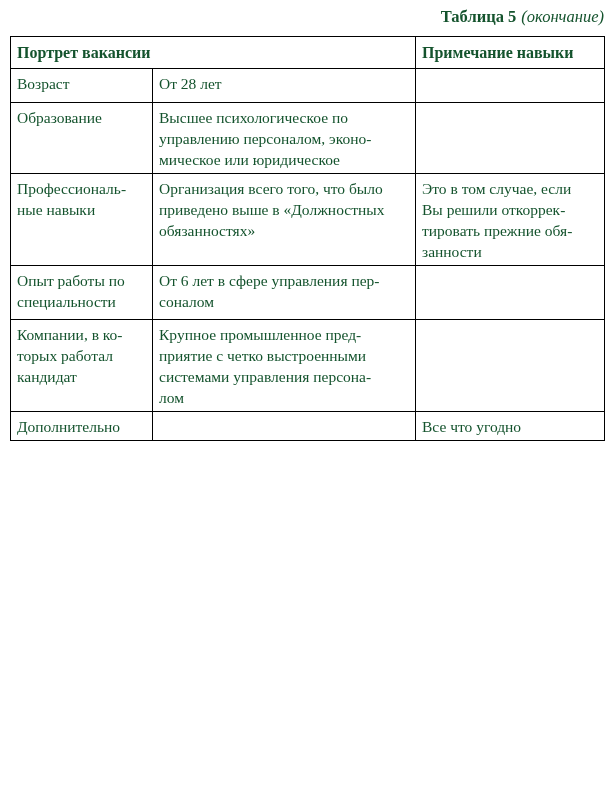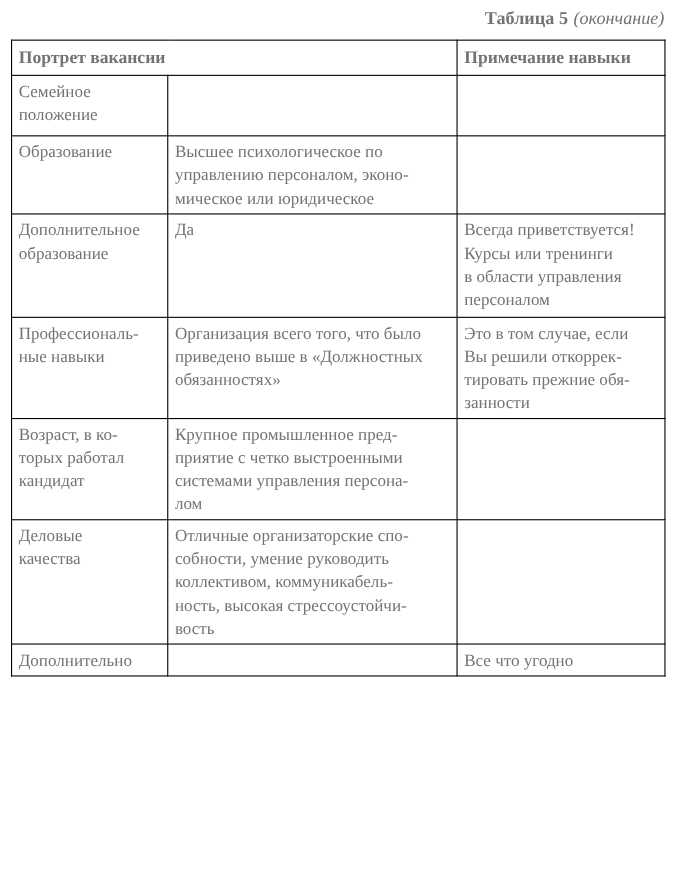--- a/index.html
+++ b/index.html
@@ -6,21 +6,21 @@
     margin: 0;
     padding: 0;
     background: #ffffff;
   }
   .page {
     position: relative;
     width: 614px;
     height: 617px;
     background: #ffffff;
     font-family: "Liberation Serif", "DejaVu Serif", serif;
-    color: #737373;
+    color: #14532d;
     overflow: hidden;
   }
   .title {
     padding: 6px 10px 0 0;
     text-align: right;
     font-size: 16.5px;
     line-height: 22px;
     white-space: nowrap;
   }
   .title .tb { font-weight: bold; }
@@ -59,70 +59,58 @@
     <colgroup>
       <col style="width:142px">
       <col style="width:263px">
       <col style="width:189px">
     </colgroup>
     <tbody>
         <tr class="hdr" style="height:32px">
       <td colspan="2">Портрет вакансии</td>
       <td>Примечание навыки</td>
     </tr>
-    <tr style="height:55px">
-      <td>Семейное
-положение</td>
-      <td></td>
+    <tr style="height:34px">
+      <td>Возраст</td>
+      <td>От 28 лет</td>
       <td></td>
     </tr>
     <tr style="height:66px">
       <td>Образование</td>
       <td>Высшее психологическое по
 управлению персоналом, эконо-
 мическое или юридическое</td>
       <td></td>
-    </tr>
-    <tr style="height:94px">
-      <td>Дополнительное
-образование</td>
-      <td>Да</td>
-      <td>Всегда приветствуется!
-Курсы или тренинги
-в области управления
-персоналом</td>
     </tr>
     <tr style="height:88px">
       <td>Профессиональ-
 ные навыки</td>
       <td>Организация всего того, что было
 приведено выше в «Должностных
 обязанностях»</td>
       <td>Это в том случае, если
 Вы решили откоррек-
 тировать прежние обя-
 занности</td>
     </tr>
+    <tr style="height:54px">
+      <td>Опыт работы по
+специальности</td>
+      <td>От 6 лет в сфере управления пер-
+соналом</td>
+      <td></td>
+    </tr>
     <tr style="height:89px">
-      <td>Возраст, в ко-
+      <td>Компании, в ко-
 торых работал
 кандидат</td>
       <td>Крупное промышленное пред-
 приятие с четко выстроенными
 системами управления персона-
 лом</td>
-      <td></td>
-    </tr>
-    <tr style="height:112px">
-      <td>Деловые качества</td>
-      <td>Отличные организаторские спо-
-собности, умение руководить
-коллективом, коммуникабель-
-ность, высокая стрессоустойчи-
-вость</td>
       <td></td>
     </tr>
     <tr style="height:28px">
       <td>Дополнительно</td>
       <td></td>
       <td>Все что угодно</td>
     </tr>
   </tbody>
     </table>
 

